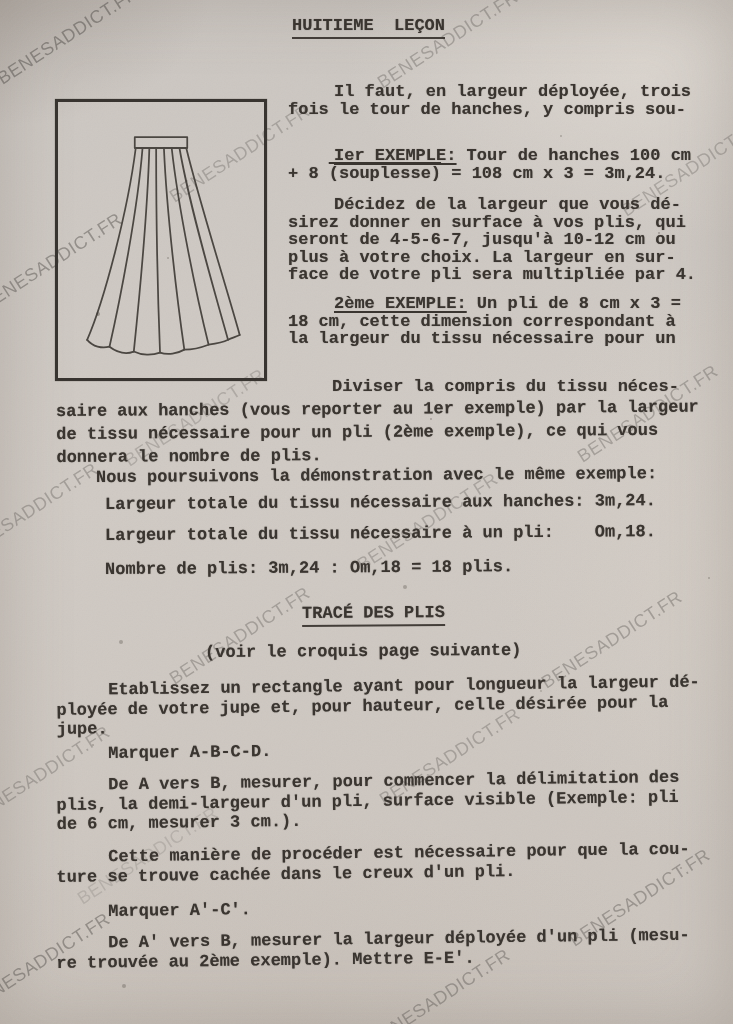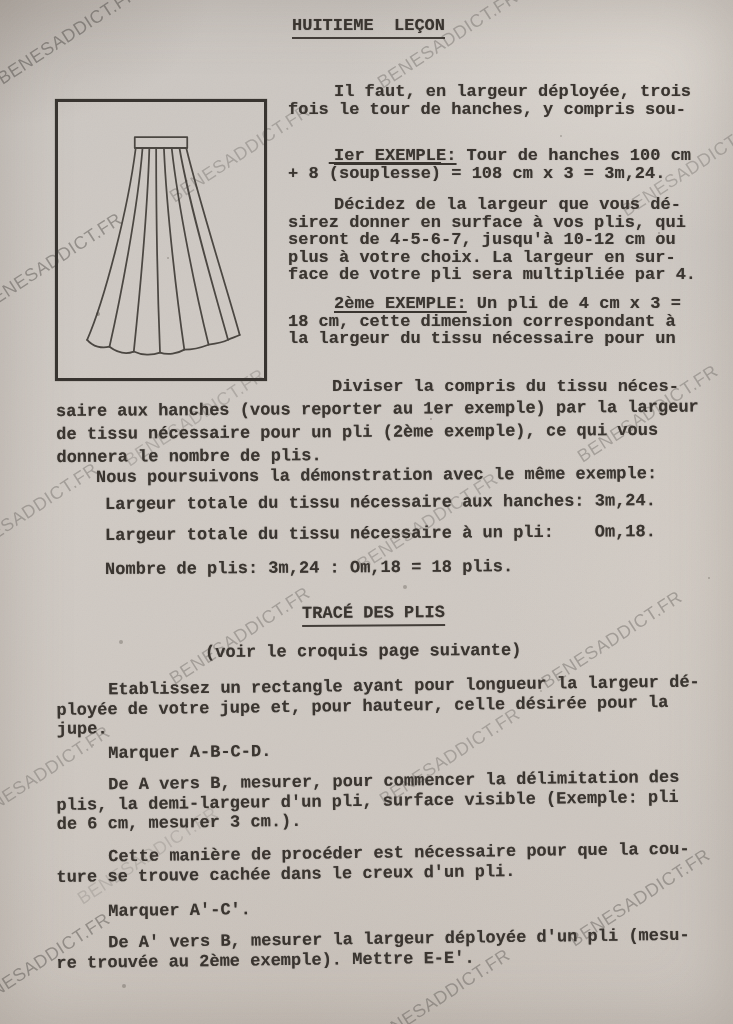--- a/index.html
+++ b/index.html
@@ -114,21 +114,21 @@
 
   <div class="blk col ind" style="left:288px;top:196px;width:420px">
     <div class="tl">Décidez de la largeur que vous dé-</div>
     <div class="tl">sirez donner en surface à vos plis, qui</div>
     <div class="tl">seront de 4-5-6-7, jusqu'à 10-12 cm ou</div>
     <div class="tl">plus à votre choix. La largeur en sur-</div>
     <div class="tl">face de votre pli sera multipliée par 4.</div>
   </div>
 
   <div class="blk col" style="left:288px;top:295px;width:420px">
-    <div class="tl"><span style="display:inline-block;width:46px"></span><span class="ulab">2ème EXEMPLE:</span><span> Un pli de 4 cm x 3 =</span></div>
+    <div class="tl"><span style="display:inline-block;width:46px"></span><span class="ulab">2ème EXEMPLE:</span><span> Un pli de 8 cm x 3 =</span></div>
     <div class="tl">18 cm, cette dimension correspondant à</div>
     <div class="tl">la largeur du tissu nécessaire pour un</div>
   </div>
 
   <div class="blk" style="left:332px;top:377px">
     <div class="tl">Diviser la compris du tissu néces-</div>
   </div>
 
   <div class="blk lh23 tilt1" style="left:56px;top:400px;width:660px">
     <div class="tl">saire aux hanches (vous reporter au 1er exemple) par la largeur</div>

